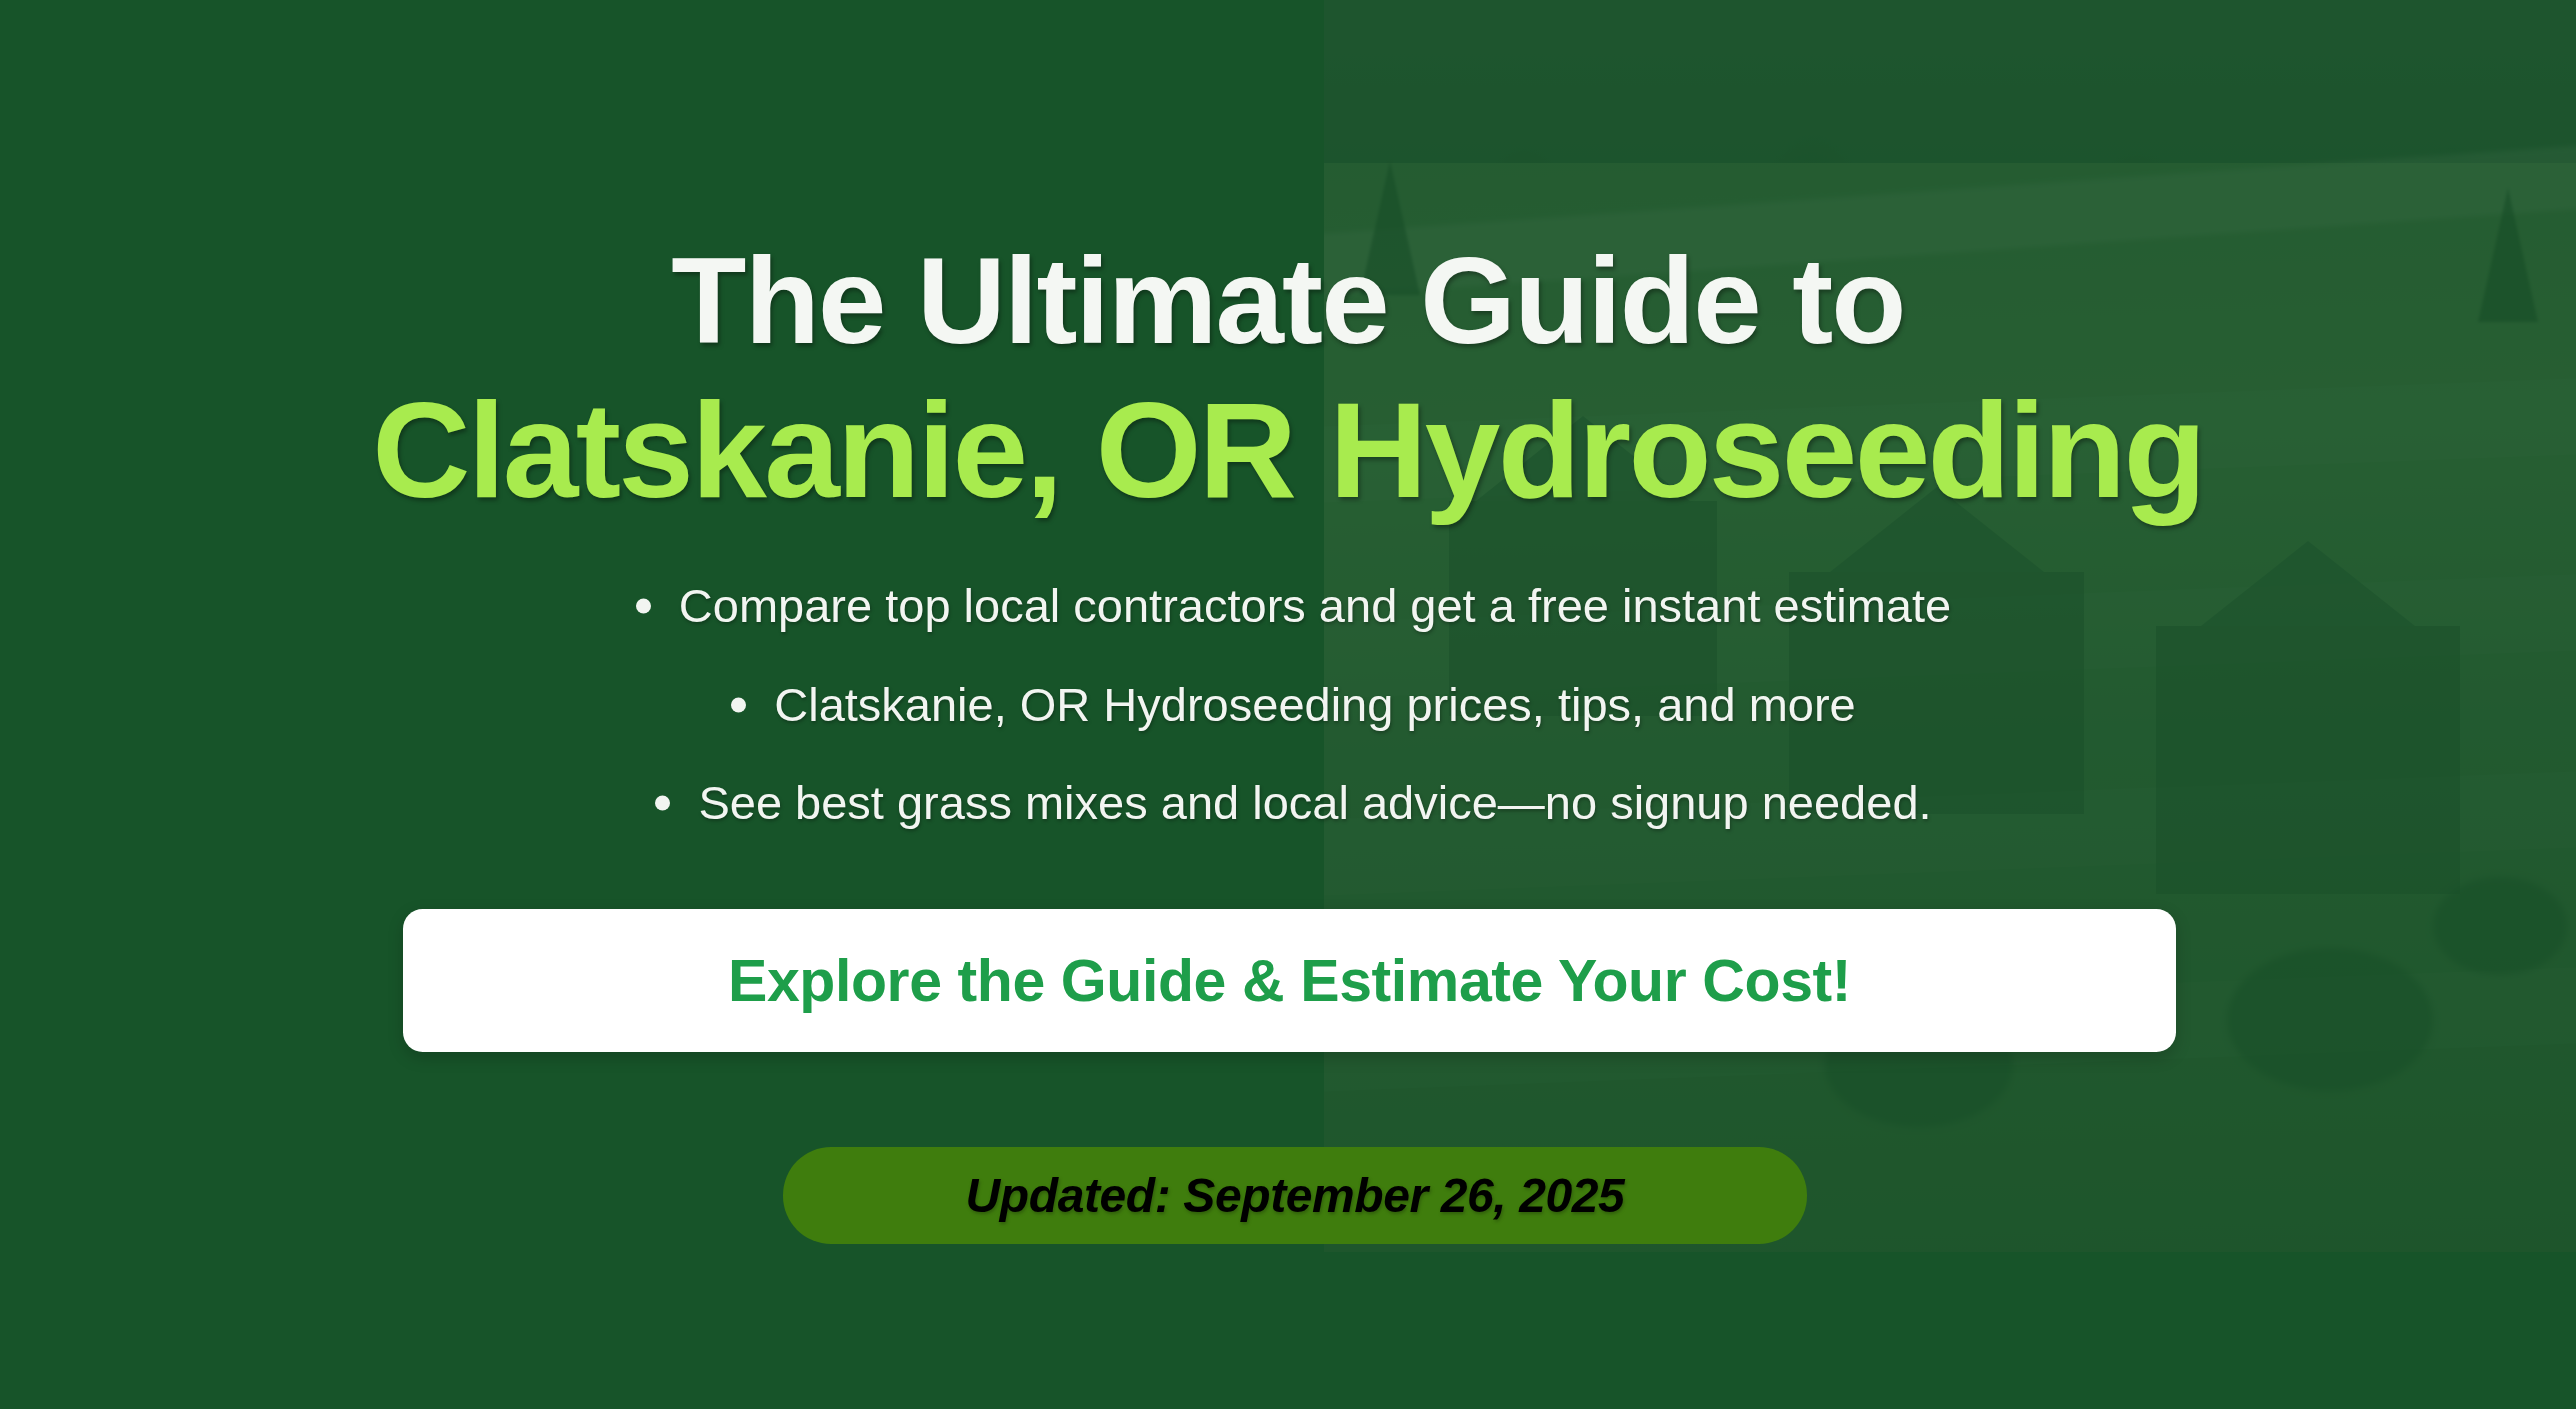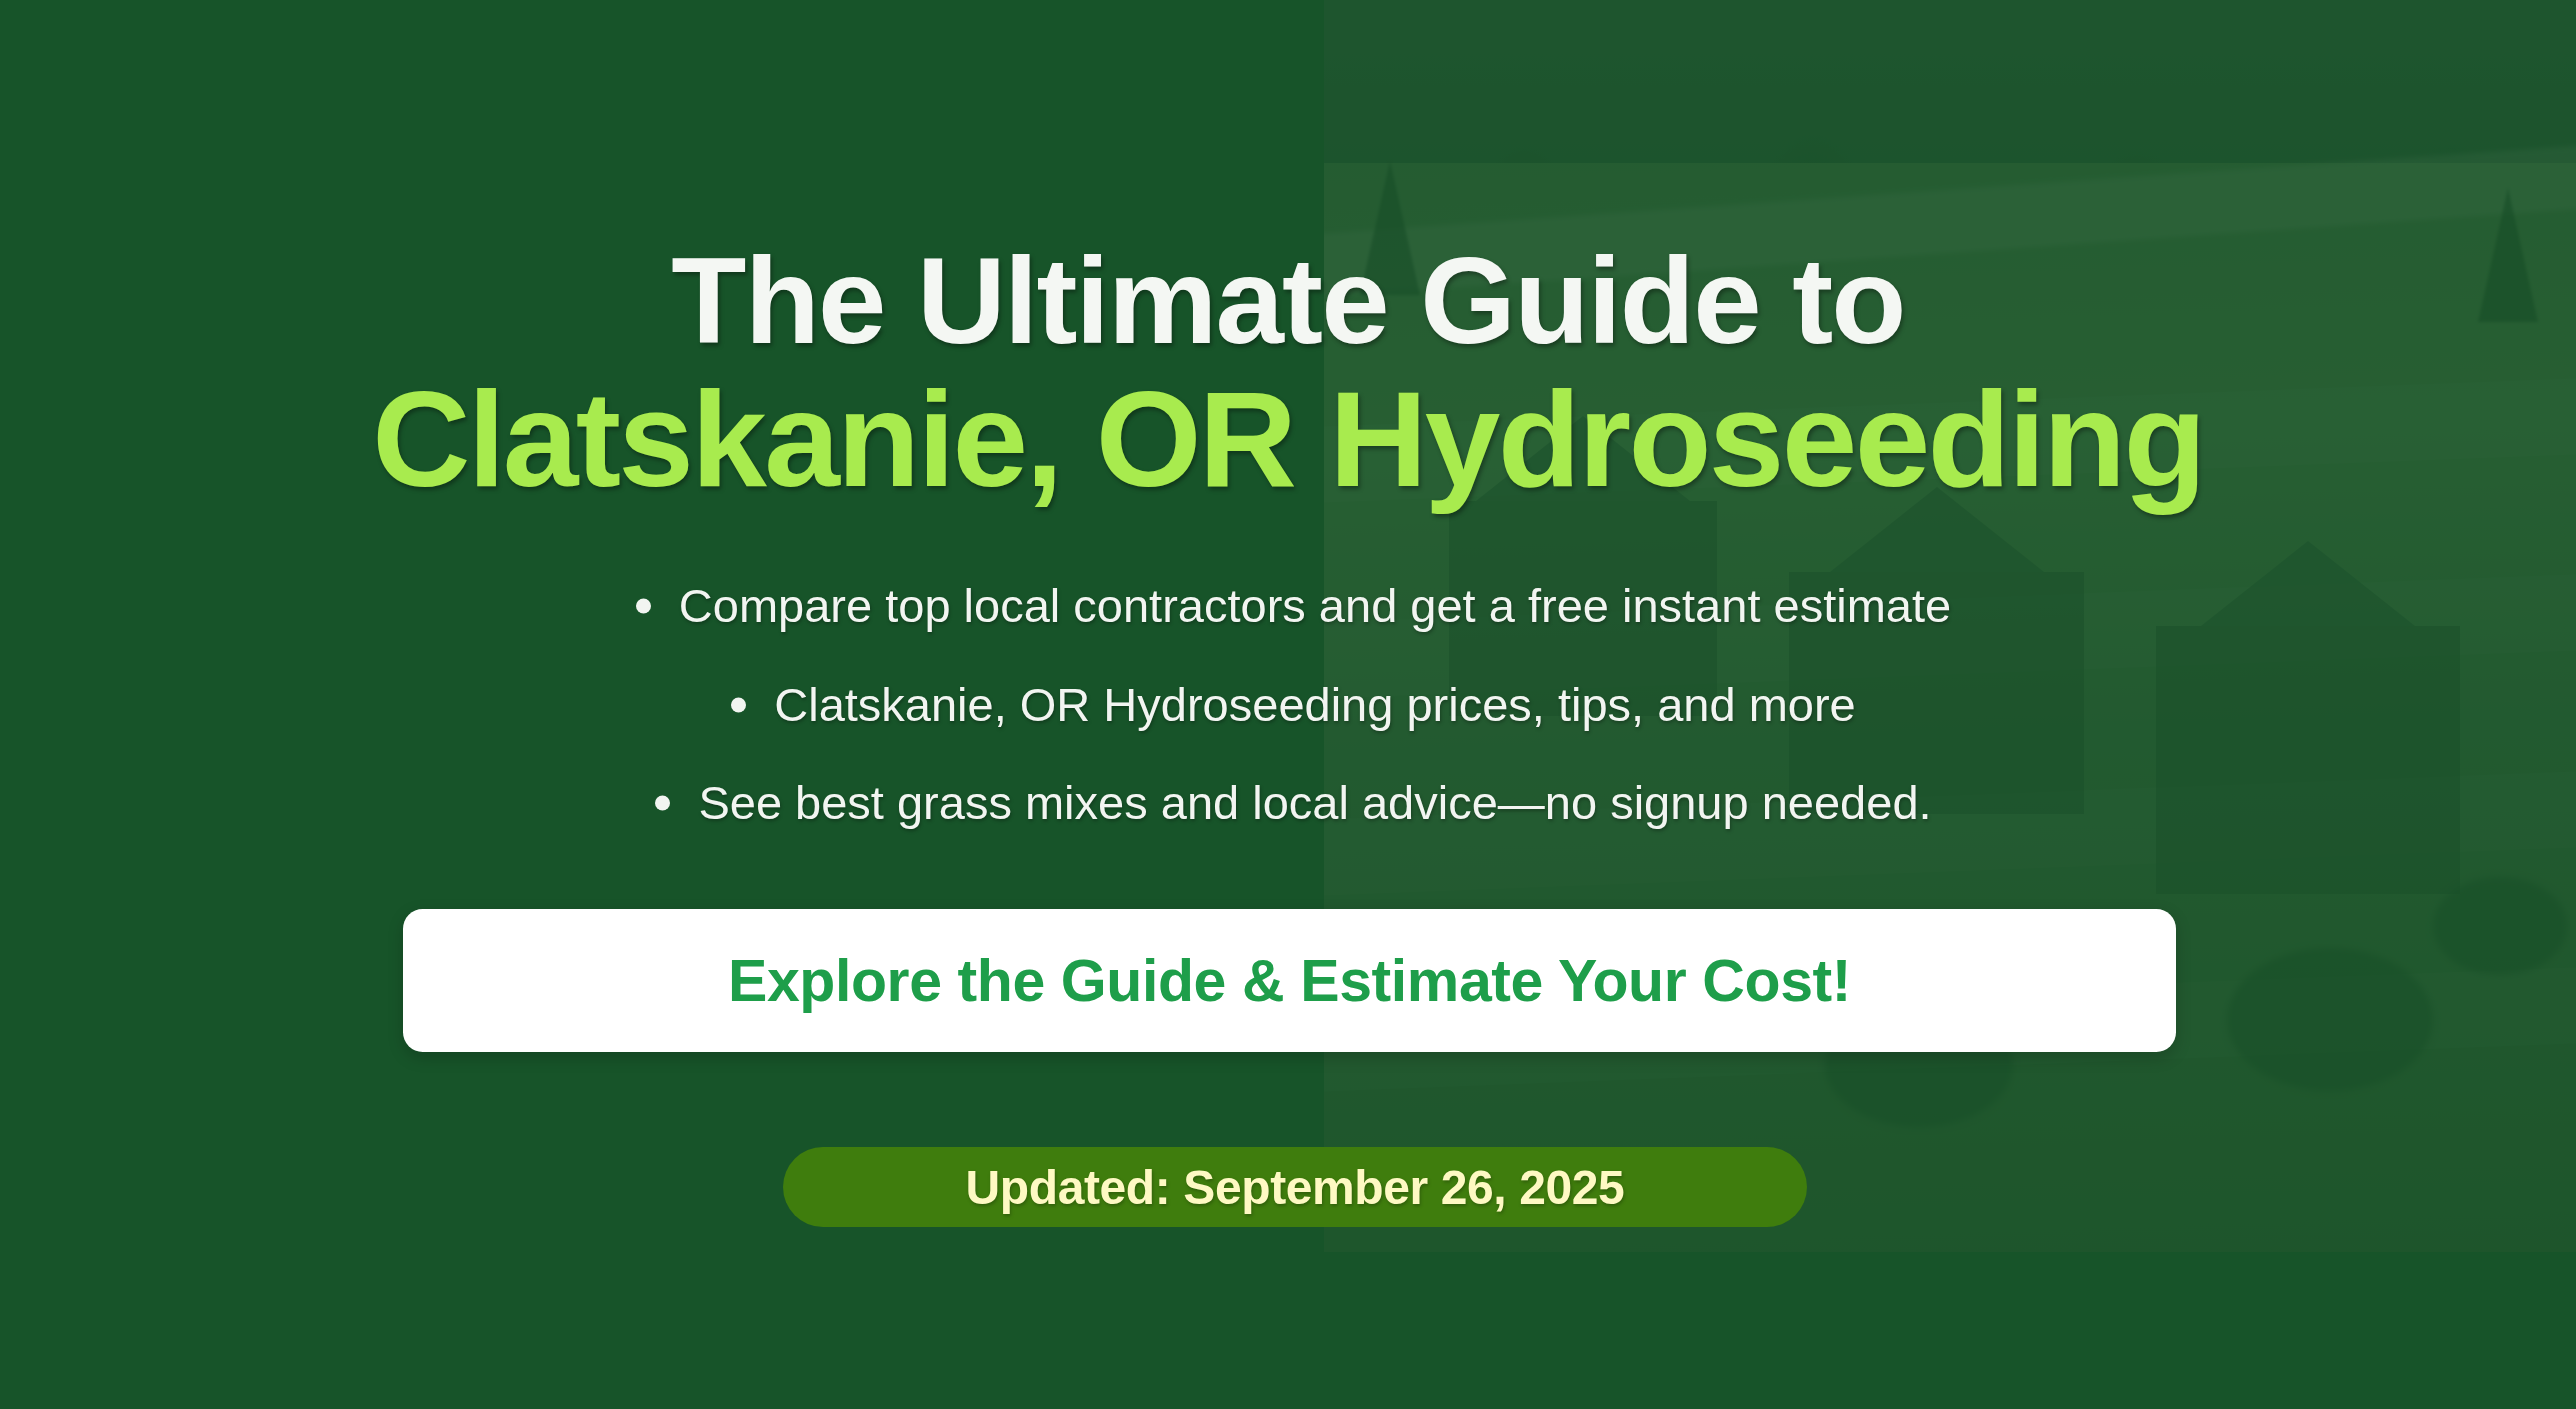--- a/index.html
+++ b/index.html
@@ -124,21 +124,21 @@
     color: #F4F7F3;
     text-shadow: 1.8px 2.7px 4.5px rgba(0,0,0,0.35);
     padding: 0 20px;
     box-sizing: border-box;
   }
   .title-line2 {
     display: block;
     color: #A8EB4E;
     font-size: 136px;
     letter-spacing: -2.7px;
-    margin-top: 9px;
+    margin-top: 20px;
   }
 
   .bullets {
     position: absolute;
     left: 0; right: 0;
     top: 580px;
     list-style: none;
     margin: 0;
     padding: 0;
     text-align: center;
@@ -190,31 +190,32 @@
     display: flex;
     align-items: center;
     justify-content: center;
   }
 
   .updated-badge {
     position: absolute;
     left: 783px;
     top: 1147px;
     width: 1024px;
-    height: 80px;
+    height: 97px;
     background: #3F7D0D;
     border-radius: 48px;
     display: flex;
     align-items: center;
     justify-content: center;
-    color: #fef9c3;
+    color: #000000;
     font-size: 48px;
     font-weight: 700;
     letter-spacing: -0.4px;
     text-shadow: 0.9px 1.8px 3.6px rgba(0,0,0,0.25);
+    font-style: italic;
   }
 </style>
 </head>
 <body>
 
 <div class="hero">
 
   <div class="bg-photo">
     <div class="sky"></div>
     <div class="treeline"></div>

